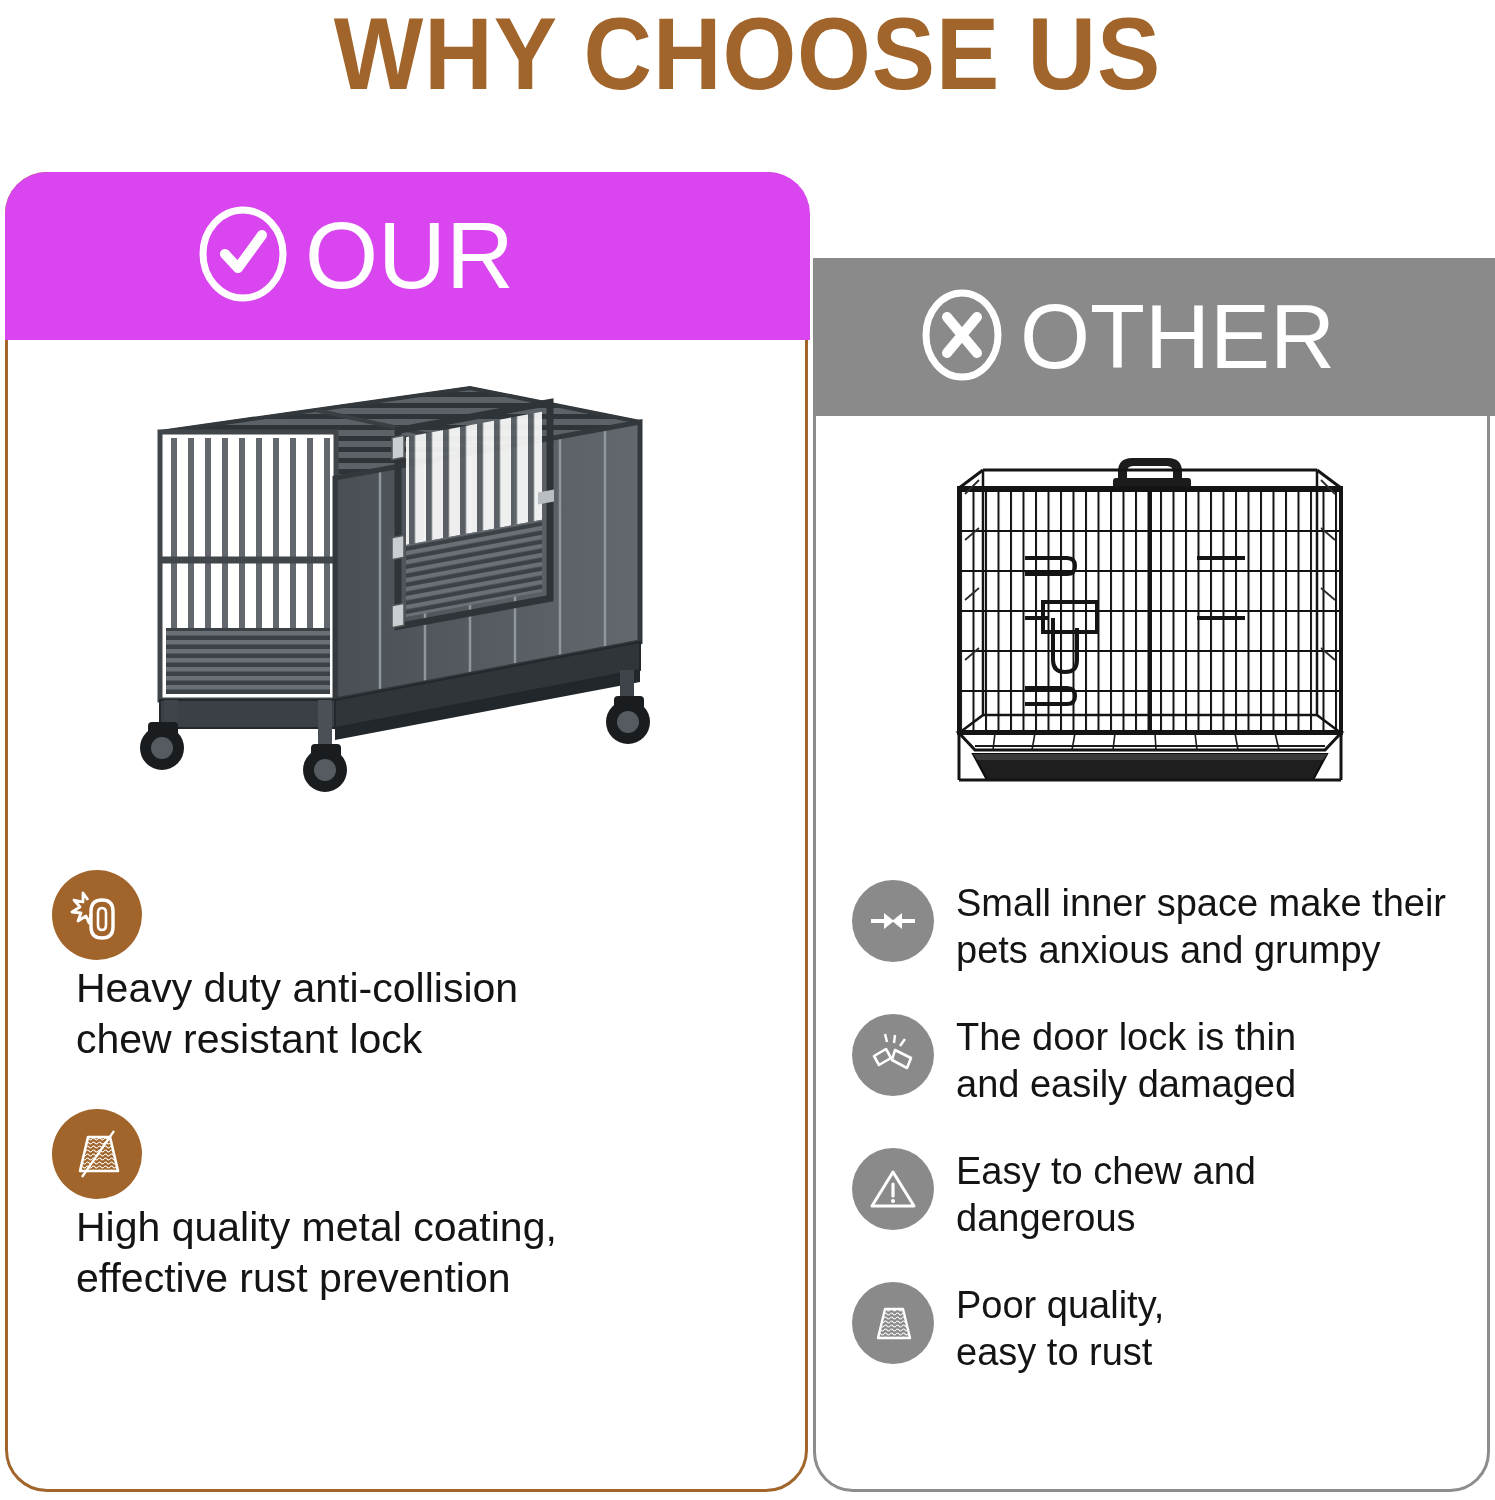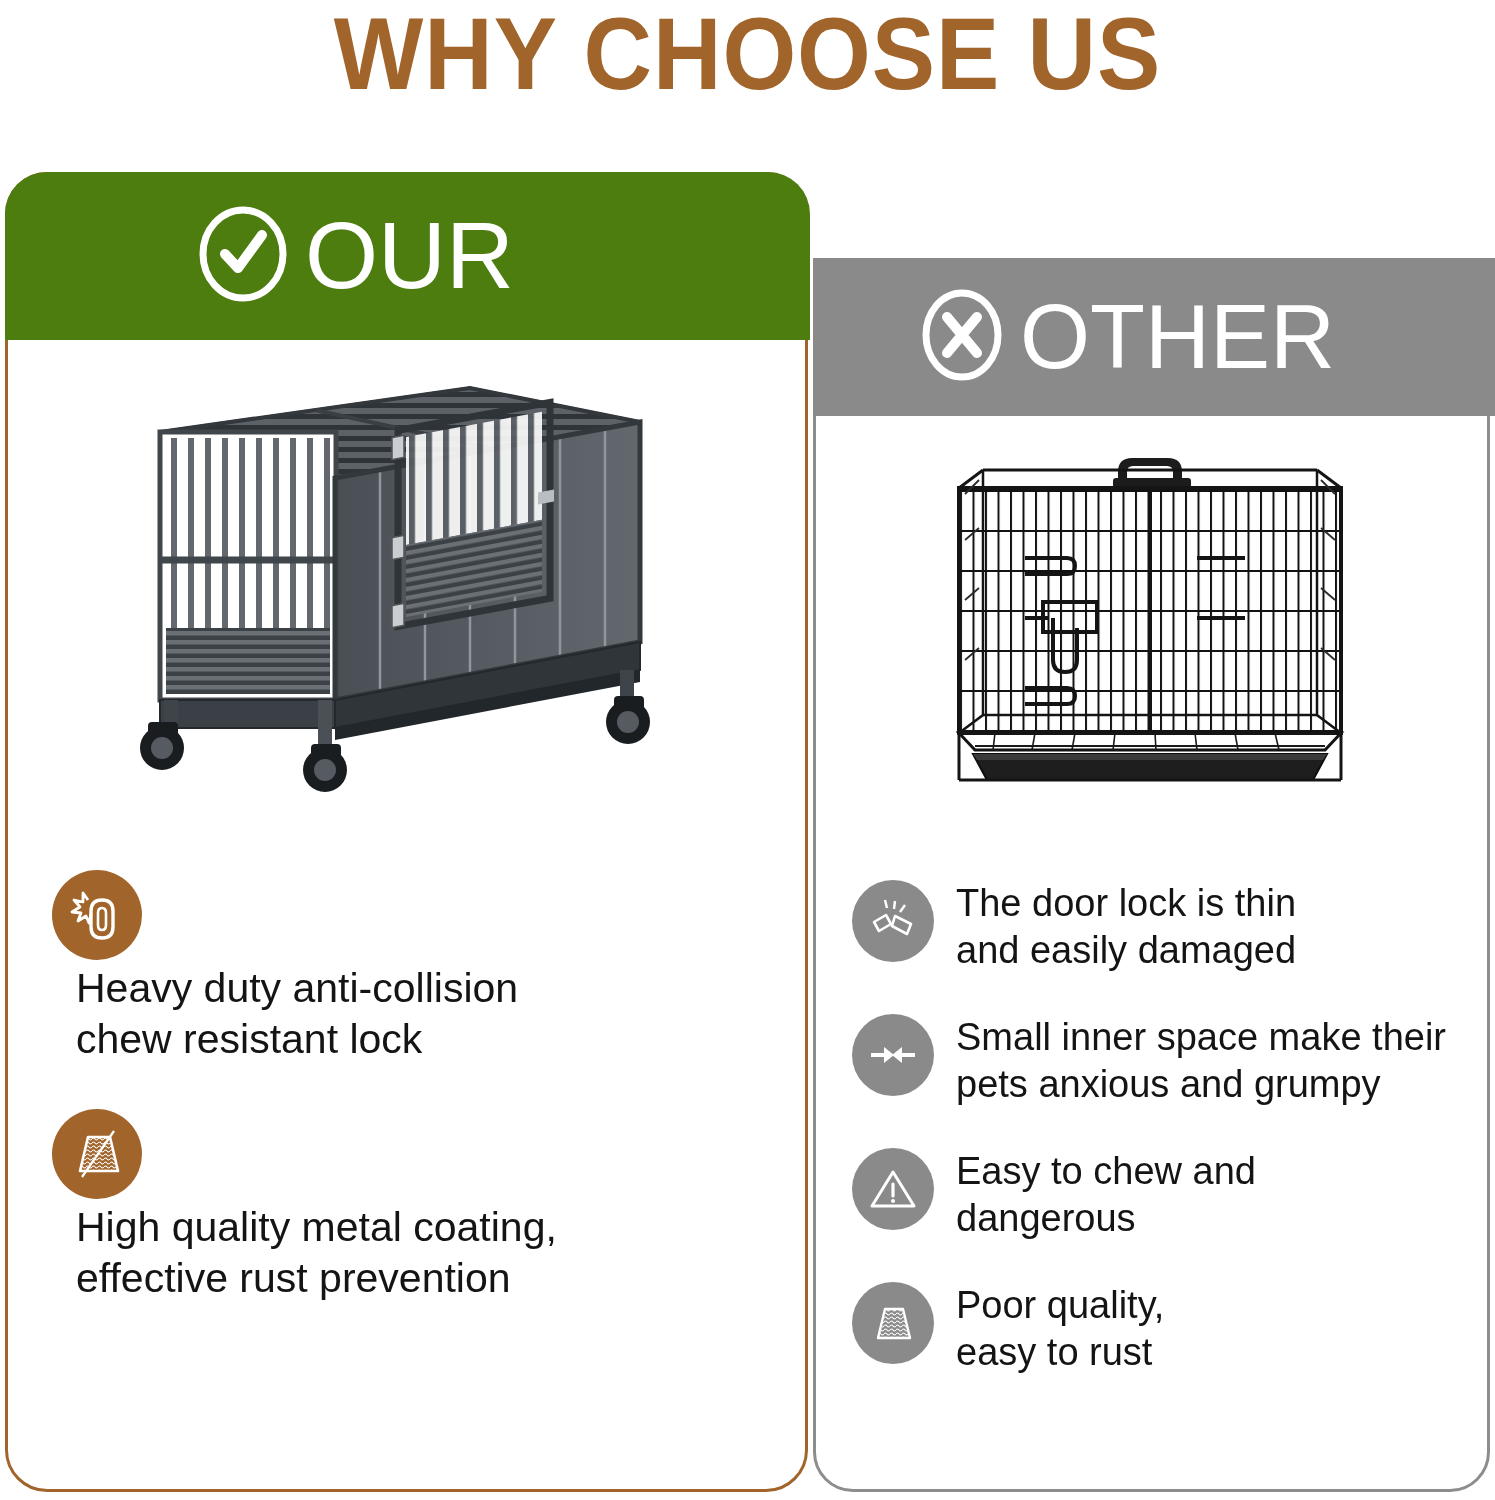--- a/index.html
+++ b/index.html
@@ -62,21 +62,21 @@
     box-sizing: border-box;
     display: flex;
     align-items: center;
     overflow: hidden;
   }
   .tab-our {
     left: 5px;
     top: 172px;
     width: 805px;
     height: 168px;
-    background: #4d7c0f;
+    background: #d946ef;
     border-radius: 42px 42px 0 0;
     padding-left: 190px;
   }
   .tab-other {
     left: 813px;
     top: 258px;
     width: 748px;
     height: 158px;
     background: #8a8a8a;
     border-radius: 0 40px 0 0;
@@ -383,44 +383,44 @@
 effective rust prevention</span>
   </div>
 
 </div>
 
 <div class="features features-right">
 
   <div class="feature-row">
     <span class="feature-icon icon-gray">
       <svg width="54" height="54" viewBox="0 0 54 54">
+        <line x1="5" y1="27" x2="22" y2="27" stroke="#ffffff" stroke-width="4"></line>
+        <path d="M28 27 L18 19 L18 35 Z" fill="#ffffff"></path>
+        <line x1="49" y1="27" x2="32" y2="27" stroke="#ffffff" stroke-width="4"></line>
+        <path d="M26 27 L36 19 L36 35 Z" fill="#ffffff"></path>
+      </svg>
+    </span>
+    <span class="feature-text">Small inner space make their
+pets anxious and grumpy</span>
+  </div>
+
+  <div class="feature-row">
+    <span class="feature-icon icon-gray">
+      <svg width="54" height="54" viewBox="0 0 54 54">
         <g stroke="#ffffff" stroke-width="2.4" fill="none">
           <line x1="21" y1="14" x2="19" y2="6"></line>
           <line x1="28" y1="15" x2="29" y2="7"></line>
           <line x1="34" y1="18" x2="39" y2="11"></line>
         </g>
         <polygon points="8,28 20,21 25,30 13,37" fill="none" stroke="#ffffff" stroke-width="2.6" stroke-linejoin="round"></polygon>
         <polygon points="29,22 45,30 41,40 26,32" fill="none" stroke="#ffffff" stroke-width="2.6" stroke-linejoin="round"></polygon>
       </svg>
     </span>
     <span class="feature-text">The door lock is thin
 and easily damaged</span>
-  </div>
-
-  <div class="feature-row">
-    <span class="feature-icon icon-gray">
-      <svg width="54" height="54" viewBox="0 0 54 54">
-        <line x1="5" y1="27" x2="22" y2="27" stroke="#ffffff" stroke-width="4"></line>
-        <path d="M28 27 L18 19 L18 35 Z" fill="#ffffff"></path>
-        <line x1="49" y1="27" x2="32" y2="27" stroke="#ffffff" stroke-width="4"></line>
-        <path d="M26 27 L36 19 L36 35 Z" fill="#ffffff"></path>
-      </svg>
-    </span>
-    <span class="feature-text">Small inner space make their
-pets anxious and grumpy</span>
   </div>
 
   <div class="feature-row">
     <span class="feature-icon icon-gray">
       <svg width="54" height="54" viewBox="0 0 54 54">
         <path d="M27 10 L48 44 L6 44 Z" fill="none" stroke="#ffffff" stroke-width="3" stroke-linejoin="round"></path>
         <line x1="27" y1="22" x2="27" y2="34" stroke="#ffffff" stroke-width="3.2" stroke-linecap="round"></line>
         <circle cx="27" cy="39" r="2" fill="#ffffff"></circle>
       </svg>
     </span>

